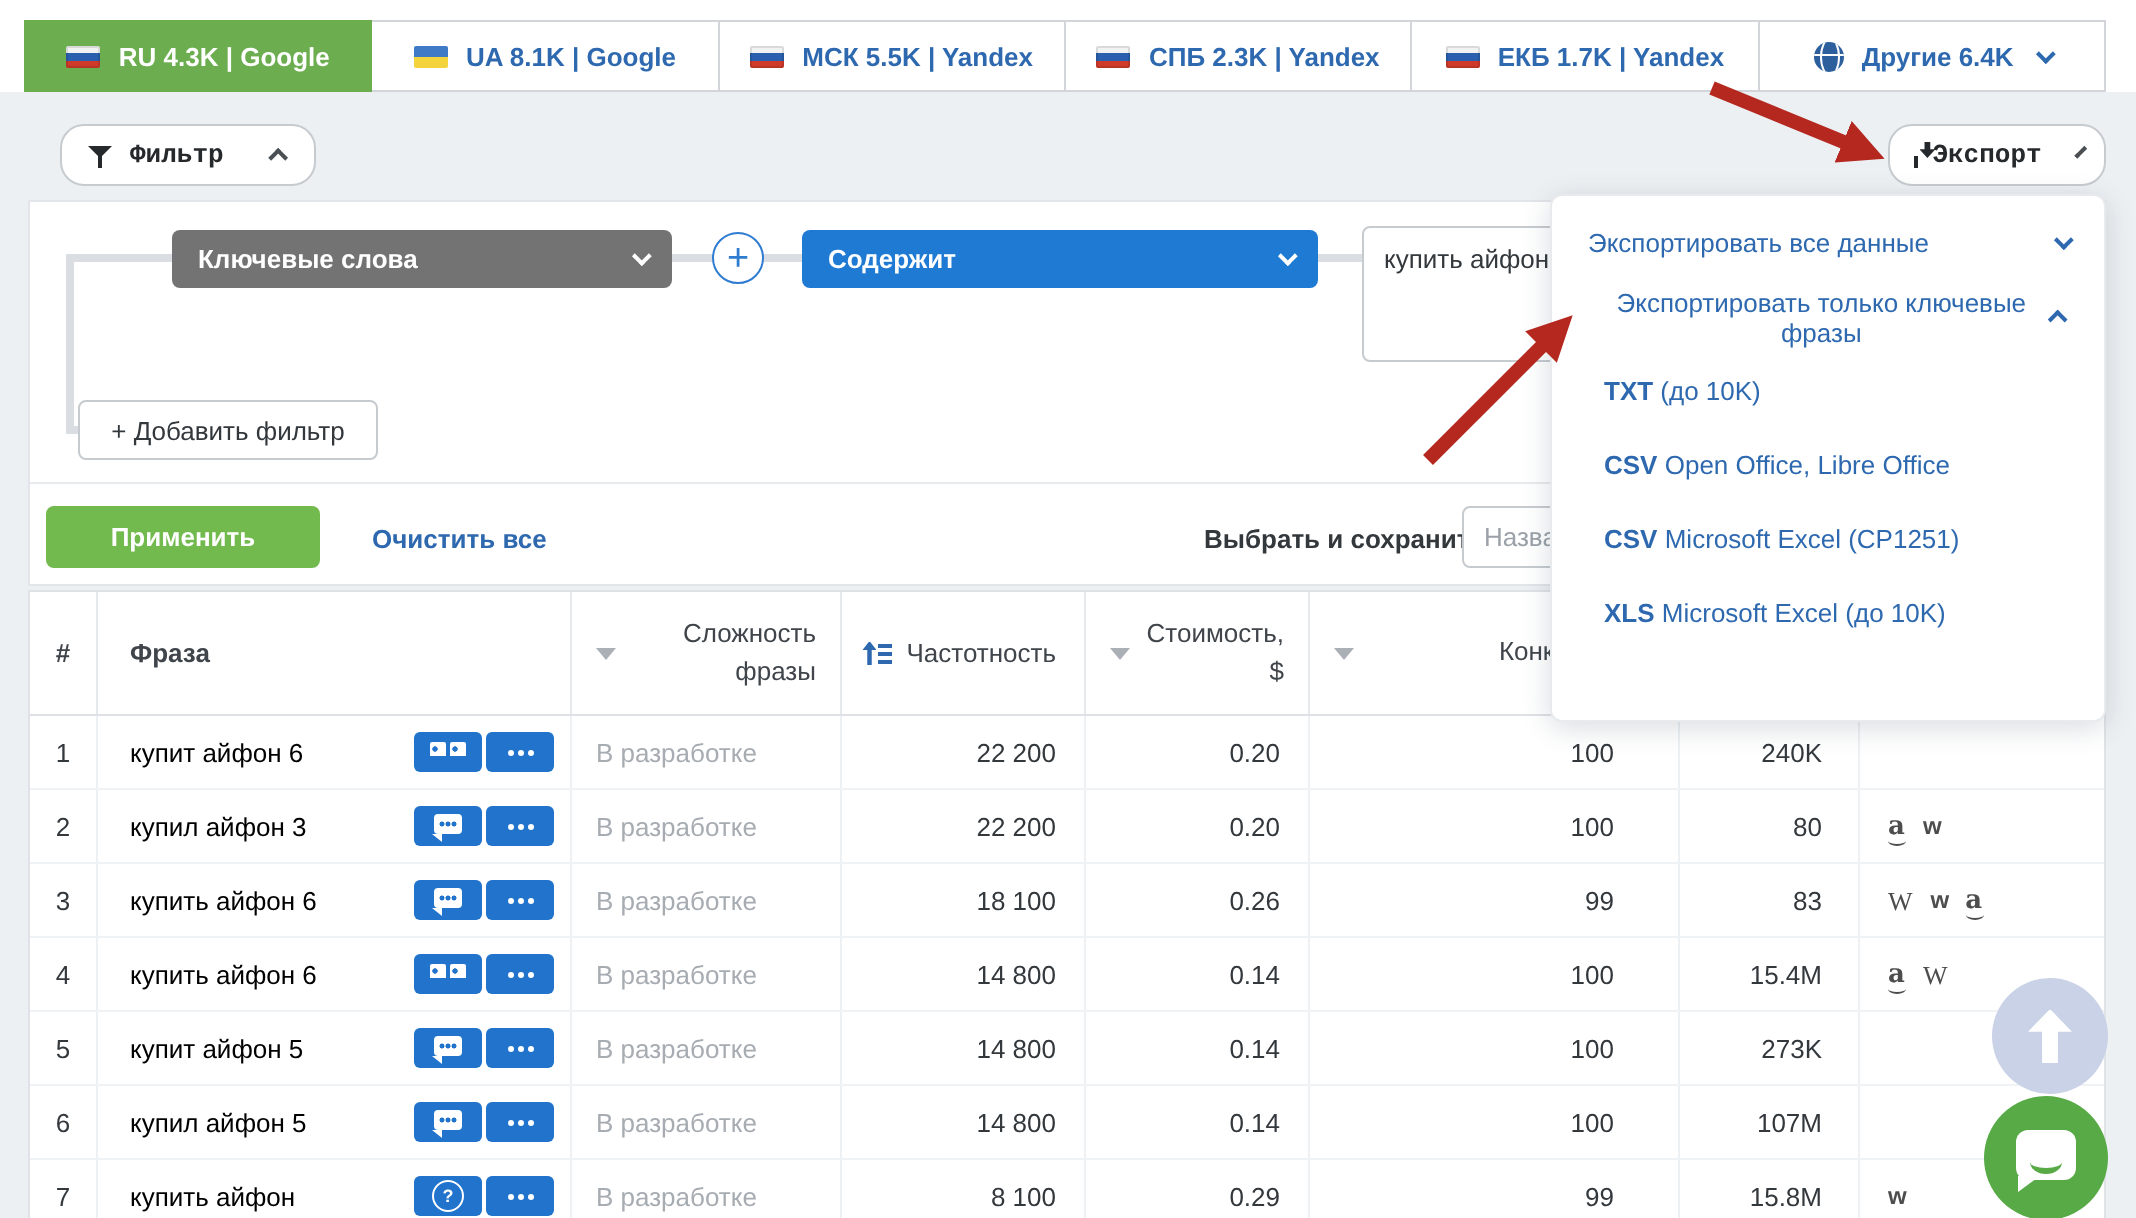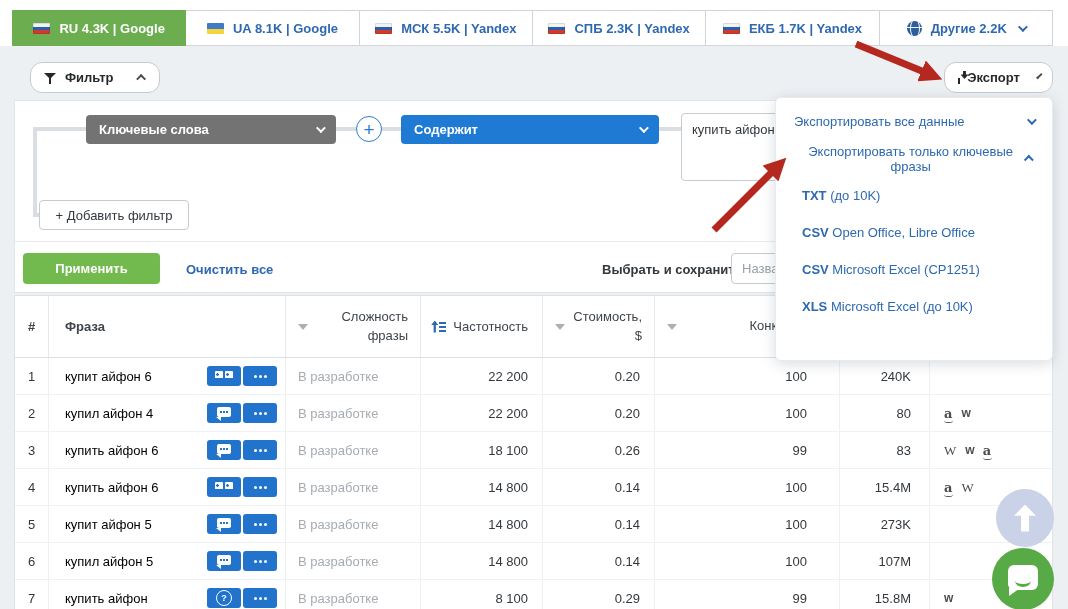--- a/index.html
+++ b/index.html
@@ -49,21 +49,21 @@
   .dl-icon { position:relative; width:13px; height:13px; }
   .dl-icon::after { content:""; position:absolute; left:0; right:0; bottom:0; height:5px;
     border:1.5px solid #26292c; border-top:none; }
   .dl-icon::before { content:""; position:absolute; left:2.5px; top:0; width:8px; height:8px; background:#26292c;
     clip-path:polygon(32% 0,68% 0,68% 45%,100% 45%,50% 100%,0 45%,32% 45%); }
 
   
   .btn { position:absolute; height:31px; display:flex; align-items:center; gap:9px;
     background:#fff; border:1px solid #c6cbd0; border-radius:12px; padding:0 13px;
     font-weight:700; color:#26292c; font-size:13px; cursor:pointer;
-    font-family:Liberation Sans, sans-serif; }
+    font-family:Liberation Mono, monospace; }
   .btn-filter { top:62px; left:30px; }
   .btn-filter .chev { margin-left:16px; }
   .btn-export { top:62px; left:944px; width:109px; justify-content:center; }
   .btn-export .chev { margin-left:8px; }
 
   
   .filter-card { position:absolute; top:100px; left:14px; width:1039px; height:193px;
     background:#fff; border:1px solid #e2e5e9; }
   .conn { position:absolute; background:#dadde1; }
   .conn-main { left:18px; top:26px; width:670px; height:4px; }
@@ -202,21 +202,21 @@
     <span class="tab-label">СПБ 2.3K | Yandex</span>
 
   </div>
     <div class="tab">
     <i class="tab-icon flag-ru"></i>
     <span class="tab-label">ЕКБ 1.7K | Yandex</span>
 
   </div>
     <div class="tab">
     <i class="tab-icon icon-globe"></i>
-    <span class="tab-label">Другие 2.2K</span>
+    <span class="tab-label">Другие 6.4K</span>
     <i class="chev down tab-chev"></i>
   </div>
   </div>
 
 <button class="btn btn-filter">
   <i class="funnel"></i>
   <span>Фильтр</span>
   <i class="chev up"></i>
 </button>
 
@@ -286,21 +286,21 @@
     <div class="td c-diff">В разработке</div>
     <div class="td c-freq">22 200</div>
     <div class="td c-cost">0.20</div>
     <div class="td c-comp">100</div>
     <div class="td c-res">240K</div>
     <div class="td c-sites last"></div>
   </div>
       <div class="tr">
     <div class="td c-num">2</div>
     <div class="td c-phrase">
-      <a class="phrase-link">купил айфон 4</a>
+      <a class="phrase-link">купил айфон 3</a>
       <span class="badges">
         <span class="badge badge-feature serp-chat"></span>
         <span class="badge badge-menu"></span>
       </span>
     </div>
     <div class="td c-diff">В разработке</div>
     <div class="td c-freq">22 200</div>
     <div class="td c-cost">0.20</div>
     <div class="td c-comp">100</div>
     <div class="td c-res">80</div>

